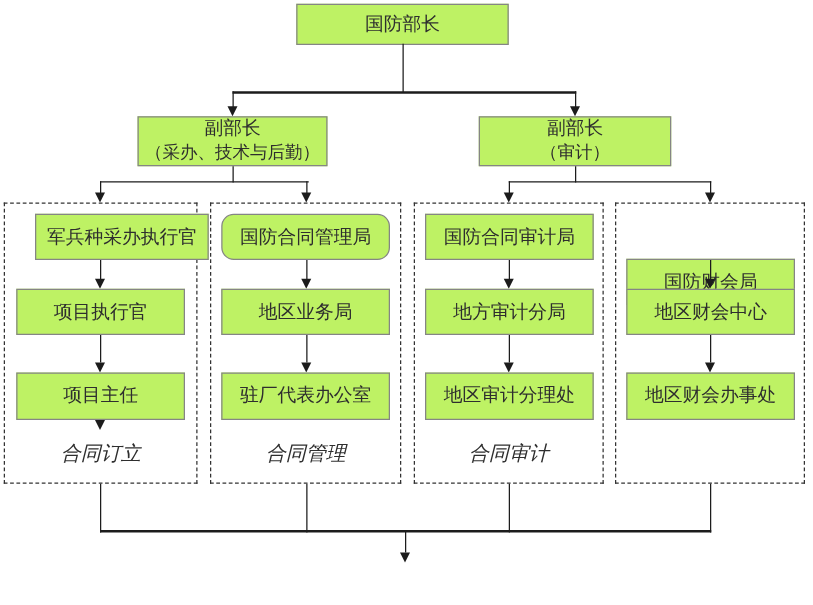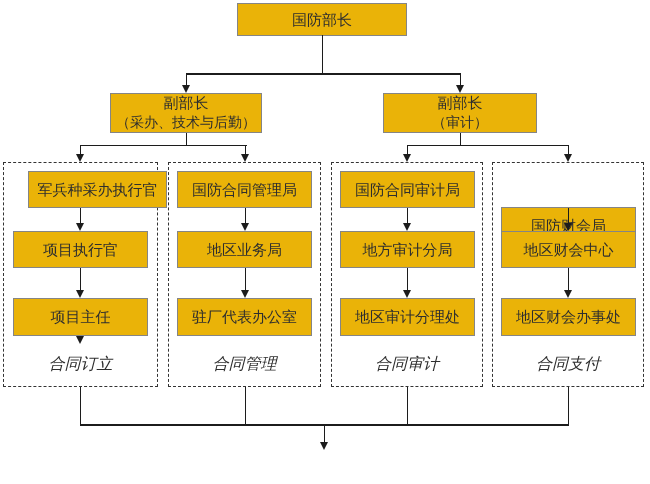--- a/index.html
+++ b/index.html
@@ -3,21 +3,21 @@
 <meta charset="utf-8">
 <style>
   html,body{margin:0;padding:0;background:#fff;}
   .canvas{
     position:relative;width:650px;height:484px;background:var(--background,#fff);
     font-family:"Liberation Serif","DejaVu Serif",serif;
     color:var(--text,#2e2e2e);
     overflow:hidden;
   }
   .box{
-    position:absolute;box-sizing:border-box;background:#eab308;
+    position:absolute;box-sizing:border-box;background:#bef264;
     border:1.5px solid var(--box_border,#858585);
     display:flex;flex-direction:column;align-items:center;justify-content:center;
     text-align:center;font-size:15px;line-height:18px;
   }
   .box .l2{font-size:14px;}
   .dcol{
     position:absolute;box-sizing:border-box;top:162px;height:225px;
     border:1px dashed var(--dashed_border,#333);background:transparent;
   }
   .vl{position:absolute;width:1.5px;background:var(--line,#1c1c1c);}
@@ -81,21 +81,21 @@
   </div>
   <div class="vl" style="left:79.5px;top:268px;height:22px;"></div>
   <div class="ah" style="left:75.5px;top:289.5px;"></div>
   <div class="box" style="left:13px;top:298px;width:135px;height:38px;">
     <span>项目主任</span>
   </div>
   <div class="ah" style="left:75.5px;top:336px;"></div>
   <div class="col-label" style="left:3px;width:155px;">合同订立</div>
 
   <div class="dcol" style="left:168px;width:153px;"></div>
-  <div class="box" style="left:177px;top:171px;width:135px;height:37px;">
+  <div class="box" style="left:177px;top:171px;width:135px;height:37px;border-radius:10px;">
     <span>国防合同管理局</span>
   </div>
   <div class="vl" style="left:244.5px;top:208px;height:16px;"></div>
   <div class="ah" style="left:240.5px;top:222.5px;"></div>
   <div class="box" style="left:177px;top:231px;width:135px;height:37px;">
     <span>地区业务局</span>
   </div>
   <div class="vl" style="left:244.5px;top:268px;height:22px;"></div>
   <div class="ah" style="left:240.5px;top:289.5px;"></div>
   <div class="box" style="left:177px;top:298px;width:135px;height:38px;align-items:center;">
@@ -126,21 +126,20 @@
   <div class="vl" style="left:567.5px;top:208px;height:16px;"></div>
   <div class="ah" style="left:563.5px;top:222.5px;"></div>
   <div class="box" style="left:501px;top:231px;width:135px;height:37px;align-items:center;">
     <span>地区财会中心</span>
   </div>
   <div class="vl" style="left:567.5px;top:268px;height:22px;"></div>
   <div class="ah" style="left:563.5px;top:289.5px;"></div>
   <div class="box" style="left:501px;top:298px;width:135px;height:38px;">
     <span>地区财会办事处</span>
   </div>
-  <div class="col-label" style="left:492px;width:152px;">合同支付</div>
 
   <div class="vl" style="left:79.5px;top:387px;height:38.5px;"></div>
   <div class="vl" style="left:244.5px;top:387px;height:38.5px;"></div>
   <div class="vl" style="left:406.5px;top:387px;height:38.5px;"></div>
   <div class="vl" style="left:567.5px;top:387px;height:38.5px;"></div>
   <div class="hl" style="left:79.5px;top:424px;width:489.5px;"></div>
   <div class="vl" style="left:323.5px;top:424px;height:18px;"></div>
   <div class="ah" style="left:319.5px;top:441.5px;"></div>
 
 

